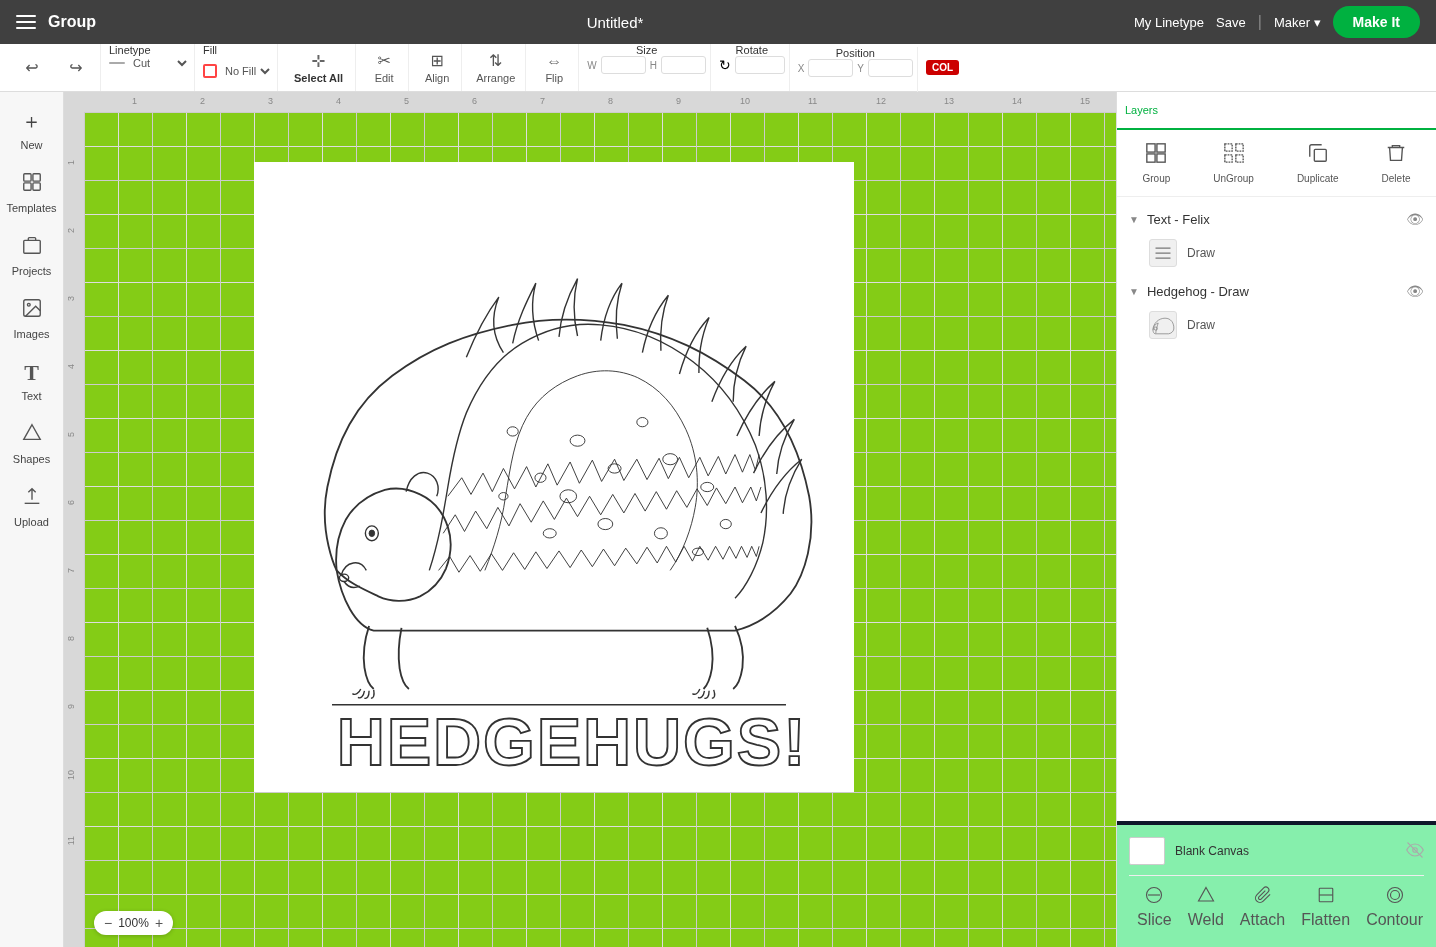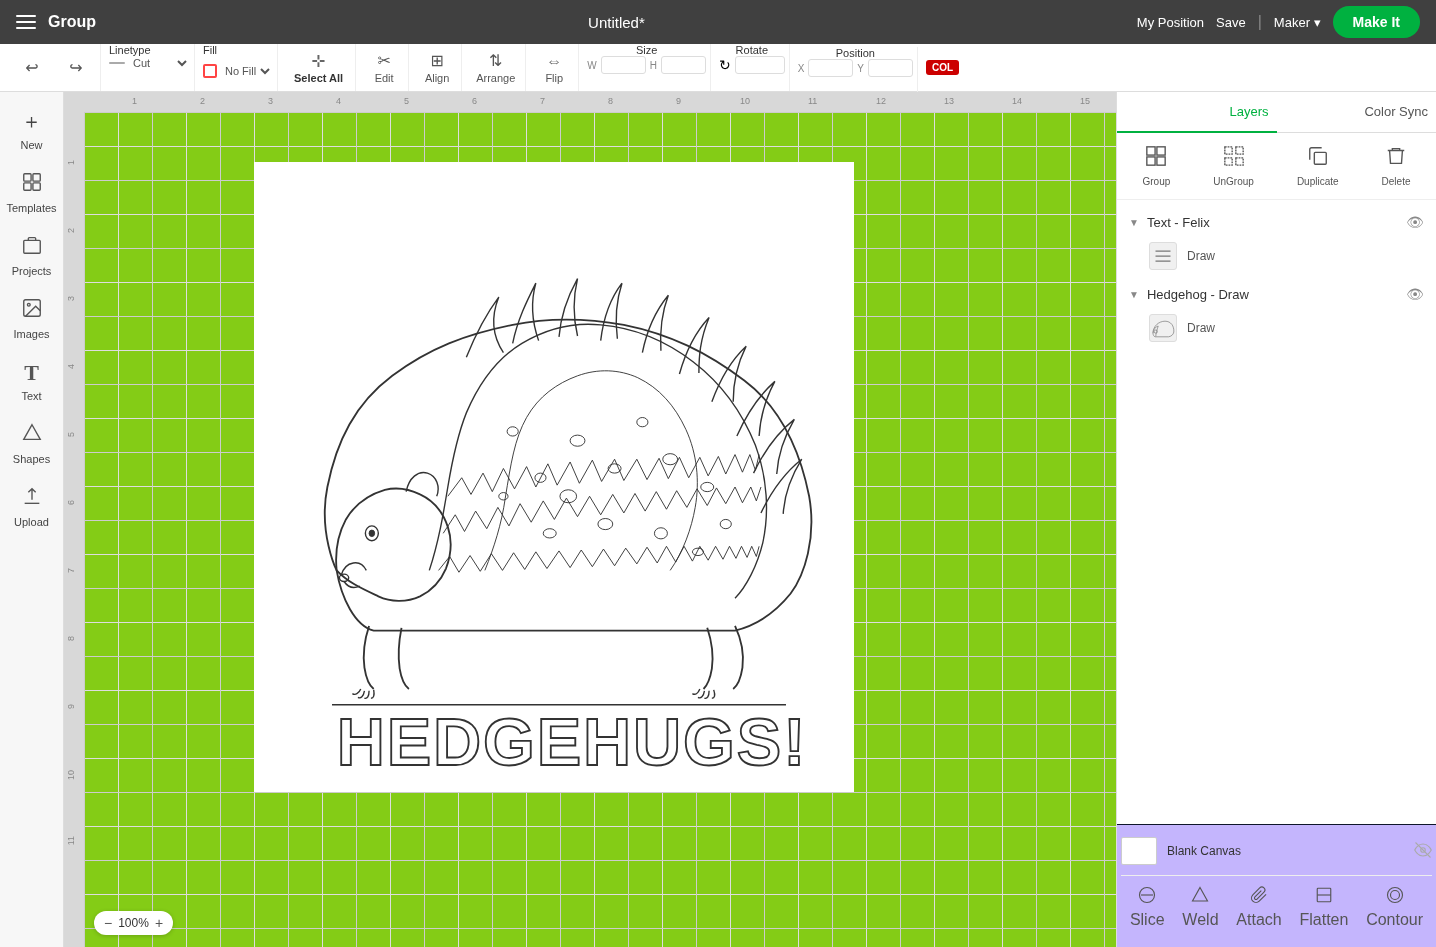--- a/index.html
+++ b/index.html
@@ -140,21 +140,21 @@
     
     .right-panel {
       width: 320px;
       background: #fff;
       border-left: 1px solid #ddd;
       display: flex;
       flex-direction: column;
       flex-shrink: 0;
     }
     .panel-tabs { display: flex; border-bottom: 1px solid #ddd; }
-    .panel-tab { flex: 1; padding: 12px 8px; font-size: 13px; font-weight: 500; text-align: right; cursor: pointer; color: #555; }
+    .panel-tab { flex: 1; padding: 12px 8px; font-size: 11px; font-weight: 500; text-align: left; cursor: pointer; color: #555; }
     .panel-tab.active { border-bottom: 2px solid #00b140; color: #00b140; margin-bottom: -1px; }
     .panel-toolbar { display: flex; justify-content: space-around; padding: 8px 4px; border-bottom: 1px solid #eee; }
     .panel-tool { display: flex; flex-direction: column; align-items: center; gap: 4px; cursor: pointer; font-size: 10px; color: #555; padding: 4px 8px; border-radius: 4px; }
     .panel-tool .pt-icon { font-size: 18px; }
     .layers-list { flex: 1; overflow-y: auto; padding: 8px 0; }
     .layer-group { margin-bottom: 4px; }
     .layer-group-header {
       display: flex;
       align-items: center;
       padding: 6px 12px;
@@ -168,23 +168,23 @@
       display: flex;
       align-items: center;
       padding: 6px 12px 6px 32px;
       gap: 10px;
     }
     .layer-thumb { width: 28px; height: 28px; background: #f0f0f0; border: 1px solid #ddd; border-radius: 3px; display: flex; align-items: center; justify-content: center; font-size: 10px; color: #888; }
     .layer-name { flex: 1; font-size: 12px; color: #555; }
 
     
     .bottom-panel {
-      border-top: 1px solid #0f172a;
-      background: #c4b5fd;
-      padding: 8px 4px;
+      border-top: 4px solid #0f172a;
+      background: #86efac;
+      padding: 8px 12px;
       display: flex;
       flex-direction: column;
       gap: 6px;
     }
     .blank-canvas-row { display: flex; align-items: center; gap: 10px; padding: 4px 0; }
     .blank-thumb { width: 36px; height: 28px; background: #fff; border: 1px solid #ccc; border-radius: 2px; }
     .blank-label { flex: 1; font-size: 12px; color: #333; }
     .blank-eye { font-size: 14px; color: #ccc; cursor: pointer; }
     .bottom-tools { display: flex; justify-content: space-around; padding: 6px 0; border-top: 1px solid #eee; }
     .bottom-tool { display: flex; flex-direction: column; align-items: center; gap: 3px; font-size: 16px; color: #555; cursor: pointer; padding: 4px 8px; border-radius: 4px; }
@@ -200,21 +200,21 @@
   <div class="top-bar-left">
     <div class="hamburger">
       <span></span>
         <span></span>
         <span></span>
     </div>
     <span class="canvas-logo">Group</span>
   </div>
   <div class="top-bar-center">Untitled*</div>
   <div class="top-bar-right">
-    <button class="my-projects-btn">My Position</button>
+    <button class="my-projects-btn">My Linetype</button>
     <button class="save-btn">Save</button>
     <span class="separator">|</span>
     <button class="maker-btn">
       <span>Maker</span>
       <span>▾</span>
     </button>
     <button class="make-it-btn">Make It</button>
   </div>
 </div>
 
@@ -508,21 +508,20 @@
       <button class="zoom-btn">−</button>
       <span class="zoom-pct">100%</span>
       <button class="zoom-btn">+</button>
     </div>
   </div>
 
   <div class="right-panel">
 
     <div class="panel-tabs">
       <div class="panel-tab active">Layers</div>
-      <div class="panel-tab">Color Sync</div>
     </div>
 
     <div class="panel-toolbar">
       <div class="panel-tool">
         <span class="pt-icon">
           <svg width="22" height="22" viewBox="0 0 24 24" fill="none" stroke="#555" stroke-width="1.5">
             <rect x="2" y="2" width="9" height="9"></rect>
             <rect x="13" y="2" width="9" height="9"></rect>
             <rect x="2" y="13" width="9" height="9"></rect>
             <rect x="13" y="13" width="9" height="9"></rect>

